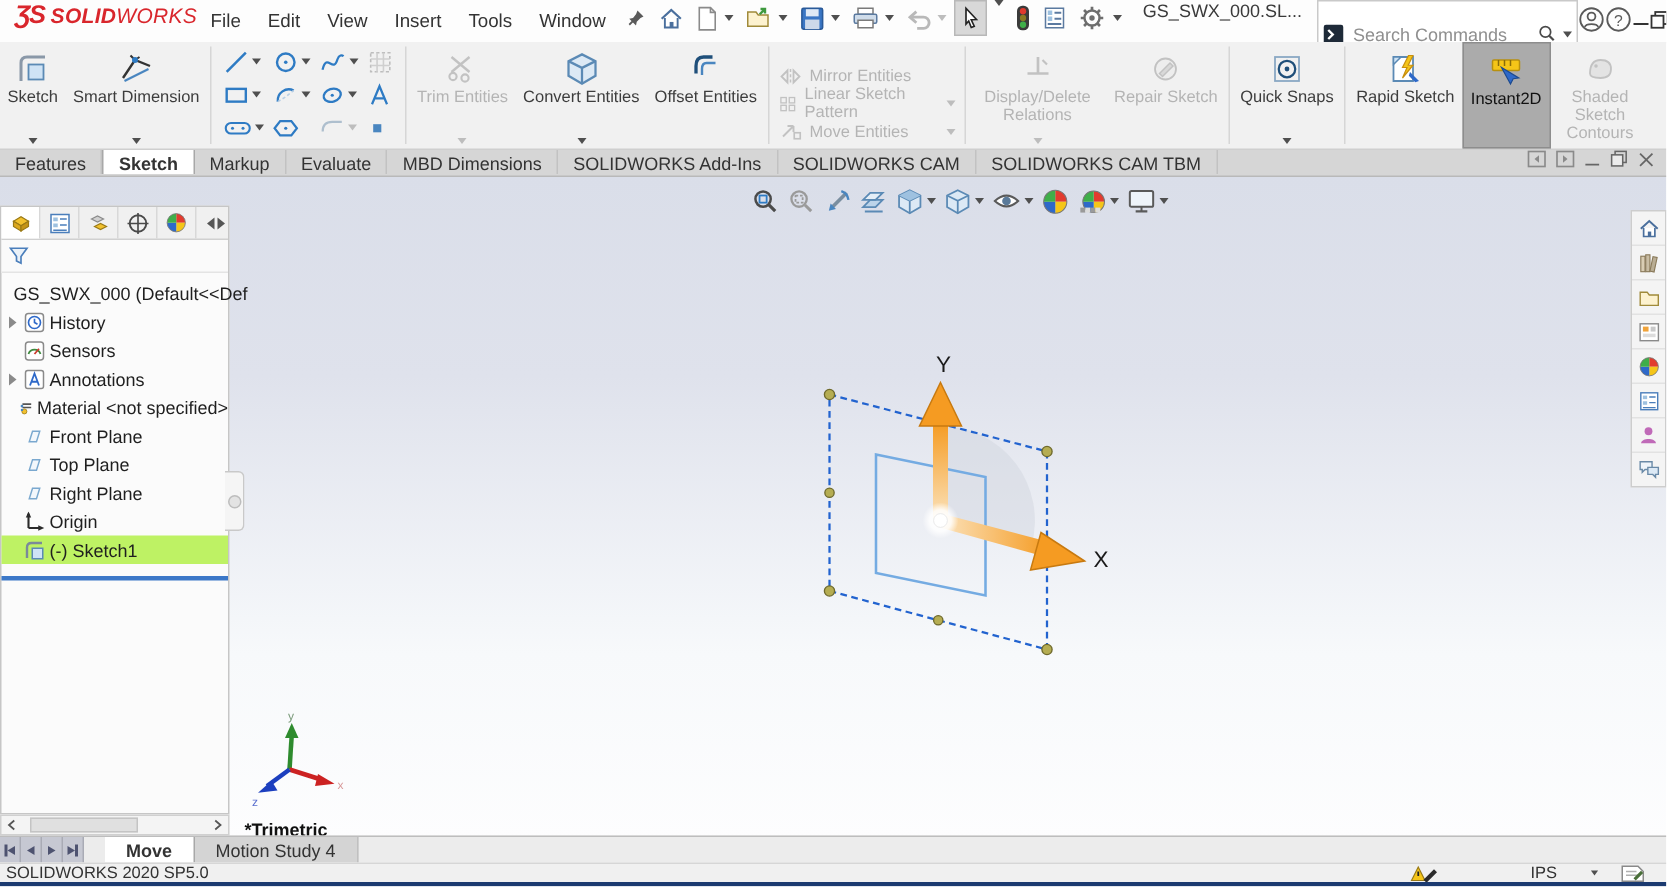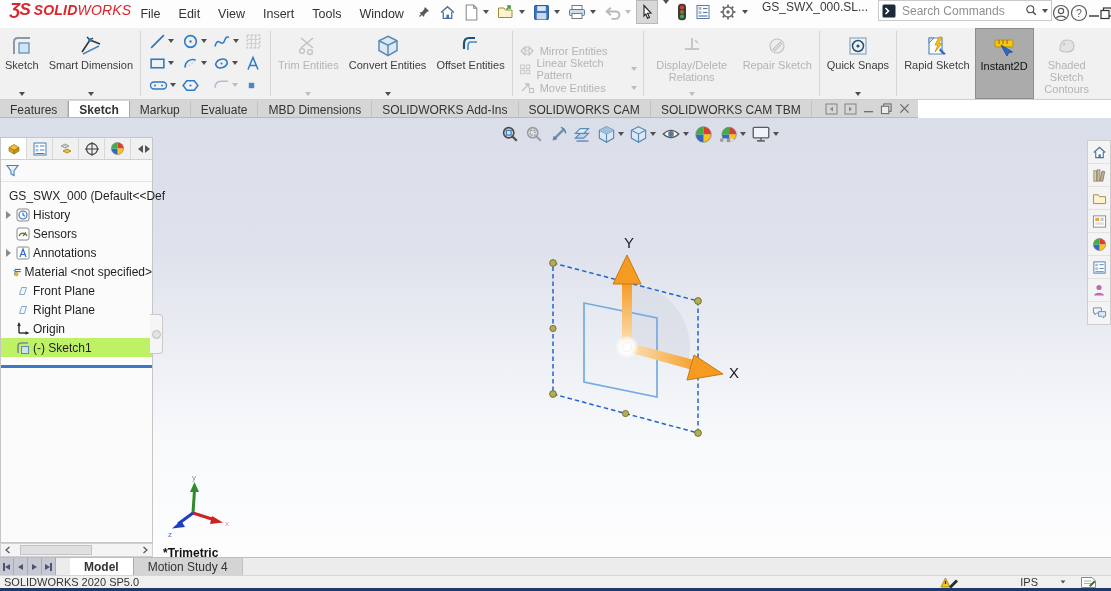--- a/index.html
+++ b/index.html
@@ -10,39 +10,39 @@
   .cv.d{border-top-color:#bdbdbd;}
   .vsep{width:1px;background:#d6d6d6;margin:3px 2px;}
   
   #titlebar{left:0;top:0;width:1111px;height:28px;background:#fdfdfd;border-bottom:1px solid #e4e4e4;display:flex;align-items:flex-start;}
   #logo{display:flex;align-items:baseline;margin-left:10px;cursor:default;white-space:nowrap;}
   #logo .mark{font-weight:bold;font-style:italic;font-size:17px;letter-spacing:-1px;margin-right:4px;}
   #logo .b{font-weight:bold;font-style:italic;font-size:14px;letter-spacing:.2px;}
   #logo .r{font-style:italic;font-size:14px;letter-spacing:.2px;}
   .menu{padding:0 9px;height:28px;display:flex;align-items:center;color:#333;font-size:12.5px;}
   .qbtn{display:flex;align-items:center;height:24px;padding:0 3px;margin:0 1px;}
-  .searchbox{width:166px;height:19px;border:1px solid #c9c9c9;background:#fff;display:flex;align-items:center;margin-left:10px;padding:0 3px;gap:4px;}
+  .searchbox{width:166px;height:19px;border:1px solid #c9c9c9;background:#fff;display:flex;align-items:center;margin-left:10px;padding:12px 3px;gap:4px;}
   .searchbox input{border:none;outline:none;flex:1;font-size:12px;min-width:0;font-family:"Liberation Sans",sans-serif;color:#444;background:transparent;}
   .searchbox input::placeholder{color:#8f8f8f;}
   .wctl{width:30px;height:26px;display:flex;align-items:center;justify-content:center;}
   
   #ribbon{left:0;top:28px;width:1111px;height:72px;background:#f1f1f1;display:flex;align-items:stretch;border-bottom:1px solid #cfcfcf;box-sizing:border-box;}
   .rb{display:flex;flex-direction:column;align-items:center;justify-content:flex-start;padding:4px 5px 2px;font-size:11px;line-height:12px;text-align:center;color:#3d3d3d;}
   .rb .ic{height:27px;display:flex;align-items:center;justify-content:center;}
   .rb .lbl{flex:1;display:flex;align-items:flex-start;justify-content:center;}
   .rb .cv{margin:2px 0 1px;}
   .rb.dis{color:#b4b4b4;}
   .rb.pressed{background:#ababab;border:1px solid #8d8d8d;box-sizing:border-box;}
   .egrid{display:grid;grid-template-columns:repeat(4,auto);grid-auto-rows:22px;align-items:center;padding:2px 3px;}
   .ec{display:flex;align-items:center;gap:2px;padding:0 3px;}
   .stk{display:flex;flex-direction:column;justify-content:flex-end;padding:5px 4px;}
   .stkrow{display:flex;align-items:center;gap:5px;font-size:11px;color:#b4b4b4;width:118px;}
   .stkrow .grow{flex:1;}
   
-  #tabbar{left:0;top:100px;width:918px;height:18px;background:#d6d6d6;display:flex;align-items:center;border-bottom:1px solid #b9b9b9;box-sizing:border-box;}
+  #tabbar{left:0;top:100px;width:1111px;height:18px;background:#d6d6d6;display:flex;align-items:flex-start;border-bottom:1px solid #b9b9b9;box-sizing:border-box;}
   .tab{padding:2px 10px 0;border-right:1px solid #c2c2c2;color:#333;font-size:12px;display:flex;align-items:center;}
   .tab.active{background:#fff;font-weight:bold;border-right:1px solid #a8a8a8;border-left:1px solid #a8a8a8;}
   #tabbar-right{margin-left:auto;display:flex;align-items:center;gap:6px;padding-right:8px;}
   
   #workspace{left:0;top:118px;width:1111px;height:442px;background:linear-gradient(180deg,#dadee9 0%,#dfe2ec 30%,#f7f9fb 72%,#fdfdfe 100%);}
   
   #fmpanel{left:0;top:19px;width:153px;height:406px;background:#fbfbfb;border:1px solid #c6c6c6;box-sizing:border-box;}
   #fmtabs{display:flex;align-items:center;height:21px;border-bottom:1px solid #d0d0d0;background:#f0f0f0;}
   .fmtab{width:25px;height:21px;display:flex;align-items:center;justify-content:center;border-right:1px solid #d8d8d8;}
   .fmtab.active{background:#fff;}
@@ -768,20 +768,27 @@
         <svg width="14" height="14" viewBox="0 0 16 16">
               <use href="#sym-plane"></use>
             </svg>
         <span>Front Plane</span>
       </div>
       <div class="trow">
         <span class="arrow"></span>
         <svg width="14" height="14" viewBox="0 0 16 16">
               <use href="#sym-plane"></use>
             </svg>
+        <span>Top Plane</span>
+      </div>
+      <div class="trow">
+        <span class="arrow"></span>
+        <svg width="14" height="14" viewBox="0 0 16 16">
+              <use href="#sym-plane"></use>
+            </svg>
         <span>Right Plane</span>
       </div>
       <div class="trow">
         <span class="arrow"></span>
         <svg width="14" height="14" viewBox="0 0 14 14">
           <line x1="3" y1="1.5" x2="3" y2="11" stroke="#2b2b2b" stroke-width="1.4"></line>
           <polygon points="3,0 1.2,4 4.8,4" fill="#2b2b2b"></polygon>
           <line x1="3" y1="11" x2="12" y2="11" stroke="#2b2b2b" stroke-width="1.4"></line>
           <polygon points="13.5,11 9.5,9.2 9.5,12.8" fill="#2b2b2b"></polygon>
         </svg>
@@ -882,21 +889,21 @@
         <div class="tleft"></div>
       </div>
   <div class="navbtn">
         <div class="tright"></div>
       </div>
   <div class="navbtn">
         <div class="tright"></div>
         <div class="tbar"></div>
       </div>
   <div style="width:14px"></div>
-  <div class="dtab active">Model</div>
+  <div class="dtab active">Move</div>
   <div class="dtab">Motion Study 4</div>
 </div>
 
 <div id="statusbar" class="abs">
   <span style="margin-left:4px">SOLIDWORKS 2020 SP5.0</span>
   <span style="margin-left:auto"></span>
   <svg width="20" height="13" viewBox="0 0 20 13" style="margin-right:60px">
     <path d="M1 11 L5.5 2 L10 11 Z" fill="#f5c518" stroke="#9a7a16" stroke-width="0.8"></path>
     <line x1="5.5" y1="5" x2="5.5" y2="8" stroke="#222" stroke-width="1.2"></line>
     <path d="M9 10.5 L16 3.5 L18 5.5 L11 12.5 Z" fill="#2b2b2b"></path>

